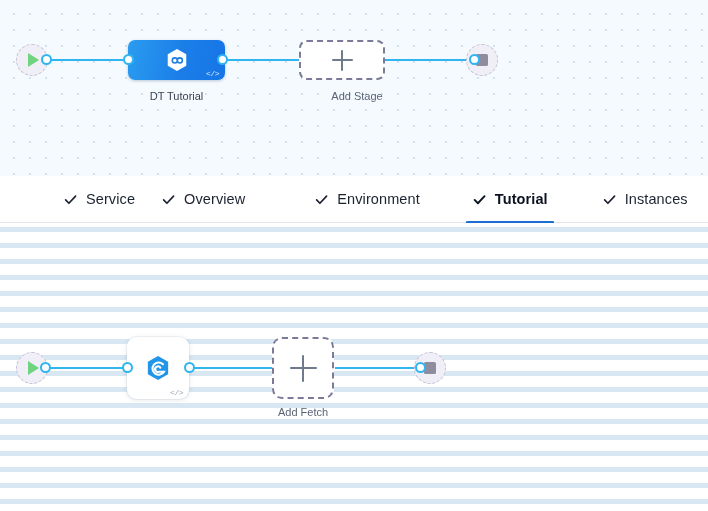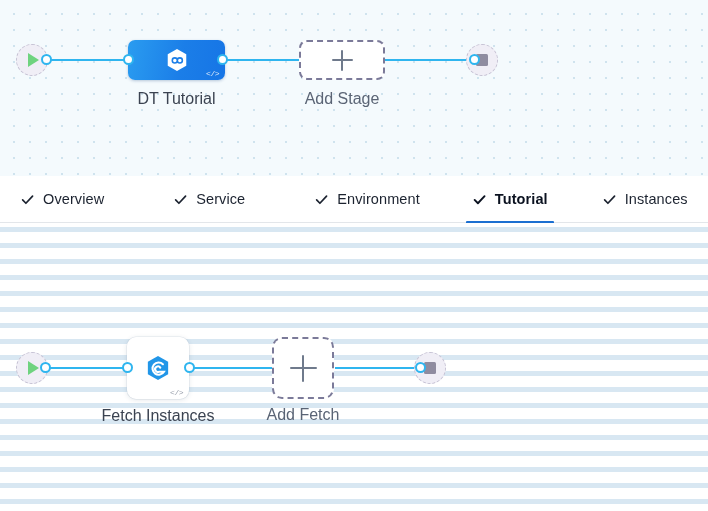--- a/index.html
+++ b/index.html
@@ -214,21 +214,21 @@
   .plus::before { left: 0; right: 0; top: 9.5px; height: 2px; }
   .plus::after  { top: 0; bottom: 0; left: 9.5px; width: 2px; }
   #add-step-box .plus { width: 27px; height: 27px; }
   #add-step-box .plus::before { top: 12.5px; }
   #add-step-box .plus::after  { left: 12.5px; }
 
   
   .caption {
     position: absolute;
     text-align: center;
-    font-size: 16px;
+    font-size: 11px;
     color: #3b4351;
     white-space: nowrap;
     z-index: 5;
   }
   .caption.muted { color: #5a6475; }
 </style>
 </head>
 <body>
 
 <div class="canvas" id="stage-canvas">
@@ -253,42 +253,42 @@
     </svg>
     <span class="code-badge">&lt;/&gt;</span>
   </div>
   <div class="port" style="left:123px; top:54px;"></div>
   <div class="port" style="left:217px; top:54px;"></div>
   <div class="caption" style="left:128px; top:90px; width:97px;">DT Tutorial</div>
 
   <div class="add-box" id="add-stage-box" style="left:299px; top:40px;">
     <div class="plus"></div>
   </div>
-  <div class="caption muted" style="left:299px; top:90px; width:86px;">Add Stage</div>
+  <div class="caption muted" style="left:314px; top:90px; width:86px;">Add Stage</div>
 
   <div class="port" style="left:469px; top:54px;"></div>
   <div class="terminal" style="left:466px; top:44px;">
     <div class="stop-sq"></div>
   </div>
 </div>
 
 <div id="tab-bar">
 
+  <div class="tab" style="margin-left:57px;">
+    <svg class="tick" viewBox="0 0 16 16">
+      <path d="M2.8 8.4 L6.3 12 L13.4 4.4" fill="none" stroke="#1c2330" stroke-width="1.8" stroke-linecap="round" stroke-linejoin="round"></path>
+    </svg>
+    <span class="tab-label">Service</span>
+  </div>
+
   <div class="tab" style="margin-left:14px;">
     <svg class="tick" viewBox="0 0 16 16">
       <path d="M2.8 8.4 L6.3 12 L13.4 4.4" fill="none" stroke="#1c2330" stroke-width="1.8" stroke-linecap="round" stroke-linejoin="round"></path>
     </svg>
     <span class="tab-label">Overview</span>
-  </div>
-
-  <div class="tab" style="margin-left:57px;">
-    <svg class="tick" viewBox="0 0 16 16">
-      <path d="M2.8 8.4 L6.3 12 L13.4 4.4" fill="none" stroke="#1c2330" stroke-width="1.8" stroke-linecap="round" stroke-linejoin="round"></path>
-    </svg>
-    <span class="tab-label">Service</span>
   </div>
 
   <div class="tab" style="margin-left:57px;">
     <svg class="tick" viewBox="0 0 16 16">
       <path d="M2.8 8.4 L6.3 12 L13.4 4.4" fill="none" stroke="#1c2330" stroke-width="1.8" stroke-linecap="round" stroke-linejoin="round"></path>
     </svg>
     <span class="tab-label">Environment</span>
   </div>
 
   <div class="tab active" style="margin-left:40px;">
@@ -321,21 +321,20 @@
 
   <div class="step-node" style="left:127px; top:339px; top:114px;">
     <svg class="hexicon" viewBox="0 0 32 32">
       <path d="M16 2.2 L27.6 8.8 L27.6 23.2 L16 29.8 L4.4 23.2 L4.4 8.8 Z" fill="#2196e8"></path>
       <path d="M21.6 11.6 a7 7 0 1 0 1.2 8.6 L17.4 20.2 a3.2 3.2 0 1 1 1.2 -4.6" fill="none" stroke="#ffffff" stroke-width="2.4" stroke-linecap="round"></path>
     </svg>
     <span class="code-badge dark">&lt;/&gt;</span>
   </div>
   <div class="port" style="left:122px; top:139px;"></div>
   <div class="port" style="left:184px; top:139px;"></div>
-  <div class="caption" style="left:97px; top:184px; width:122px;">Fetch Instances</div>
 
   <div class="add-box" id="add-step-box" style="left:272px; top:114px;">
     <div class="plus"></div>
   </div>
   <div class="caption muted" style="left:258px; top:183px; width:90px;">Add Fetch</div>
 
   <div class="port" style="left:415px; top:139px;"></div>
   <div class="terminal" style="left:414px; top:129px;">
     <div class="stop-sq"></div>
   </div>

